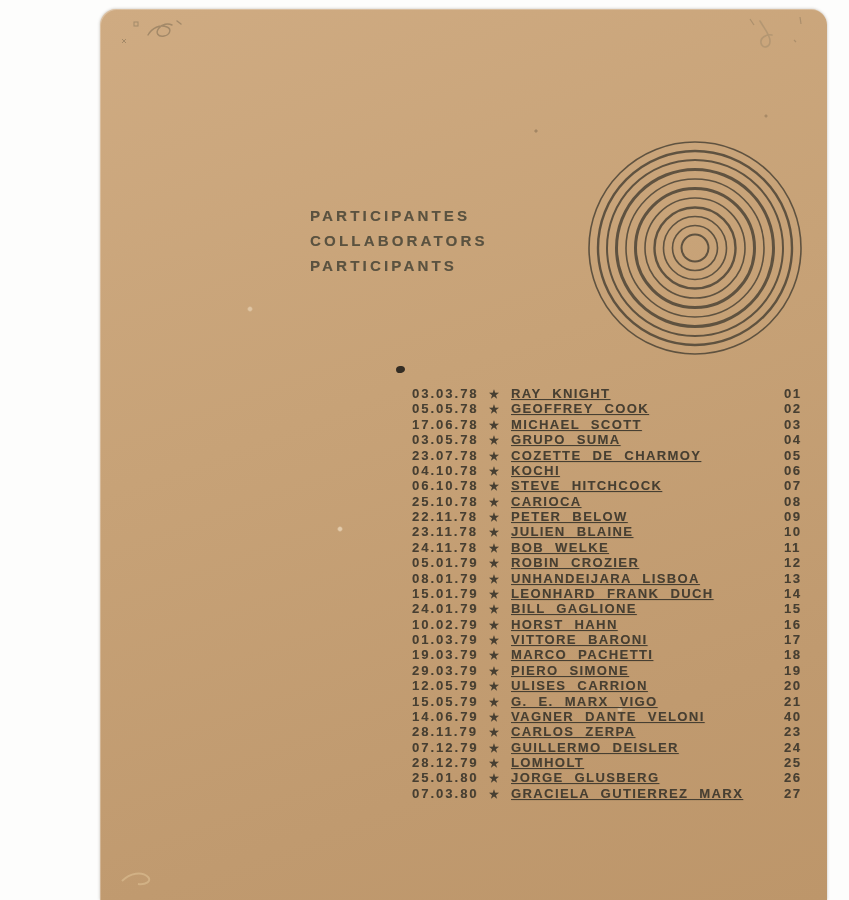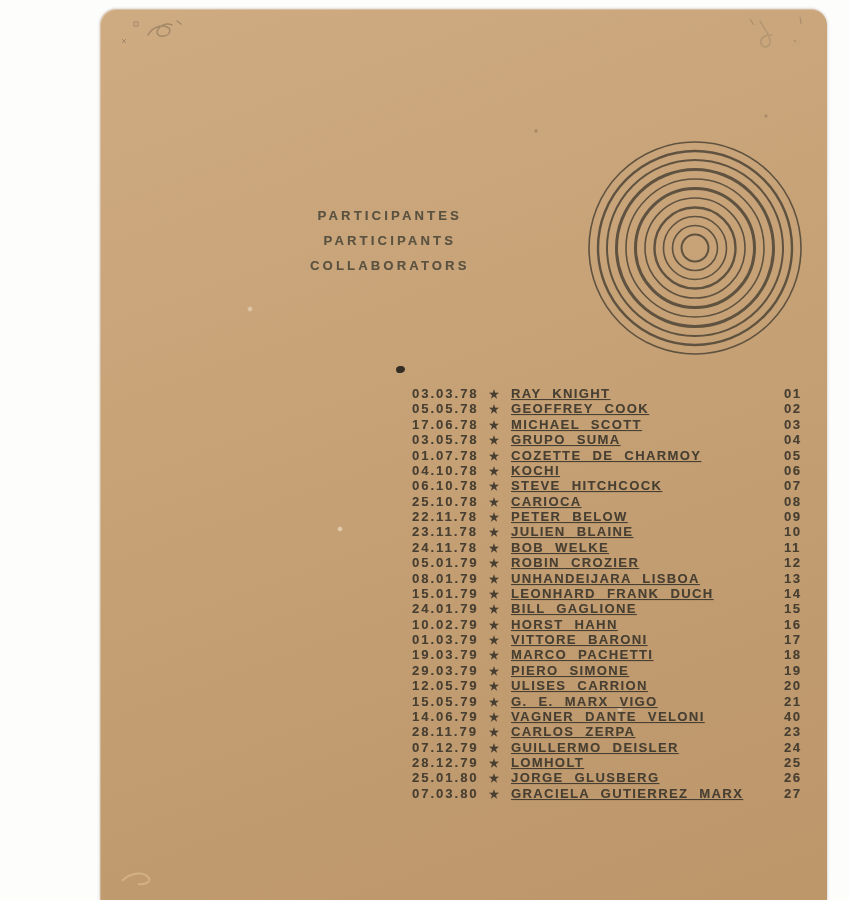--- a/index.html
+++ b/index.html
@@ -31,28 +31,27 @@
       radial-gradient(circle 4px at 150px 300px, rgba(255,245,225,.4) 0 1.5px, rgba(255,245,225,0) 3px),
       linear-gradient(160deg, #cfab82 0%, #c7a277 42%, #c09a6f 78%, #bd966a 100%);
     box-shadow: 0 0 3px rgba(120,110,95,0.45), inset 1px 1px 0 rgba(255,255,255,0.25);
   }
   .header-block {
     position: absolute;
     left: 210px;
     top: 194px;
   }
   .header-line {
-    font-size: 13px;
+    font-size: 15px;
     font-weight: bold;
     letter-spacing: 3.2px;
     line-height: 25px;
     color: #5a5240;
     text-shadow: 0.3px 0.3px 0 rgba(74,66,50,0.35);
     white-space: nowrap;
-    text-align: center;
   }
   .circles-wrap {
     position: absolute;
     left: 486px;
     top: 130px;
     width: 218px;
     height: 218px;
   }
   .ink-dot {
     position: absolute;
@@ -129,22 +128,22 @@
       <path d="M 22 30 l 4 4 m -4 0 l 4 -4" fill="none" stroke="#6f6149" stroke-width="1" opacity="0.45"></path>
 
       <path d="M 660 12 c 6 10 10 14 10 20 c 0 7 -8 8 -9 2 c -1 -5 5 -9 11 -8" fill="none" stroke="#8a7b60" stroke-width="1.6" opacity="0.35" stroke-linecap="round"></path>
       <path d="M 650 10 l 4 6 M 700 8 l 1 7 M 694 31 l 2 2" fill="none" stroke="#7d6f55" stroke-width="1.2" opacity="0.4"></path>
 
       <path d="M 22 872 c 8 -8 20 -10 26 -4 c 4 4 -2 8 -10 7" fill="none" stroke="#d9ba8e" stroke-width="2" opacity="0.7"></path>
     </svg>
 
     <div class="header-block">
       <div class="header-line">PARTICIPANTES</div>
+      <div class="header-line">COLLABORATORS</div>
       <div class="header-line">PARTICIPANTS</div>
-      <div class="header-line">COLLABORATORS</div>
     </div>
 
     <div class="circles-wrap">
       <svg id="circles-svg" width="218" height="218" viewBox="0 0 218 218">
           <circle cx="109" cy="109" r="106" fill="none" stroke="#4c4436" stroke-width="1.6" opacity="0.85"></circle>
           <circle cx="109" cy="109" r="97" fill="none" stroke="#4c4436" stroke-width="2.4" opacity="0.85"></circle>
           <circle cx="109" cy="109" r="88" fill="none" stroke="#4c4436" stroke-width="2" opacity="0.85"></circle>
           <circle cx="109" cy="109" r="78.5" fill="none" stroke="#4c4436" stroke-width="3" opacity="0.85"></circle>
           <circle cx="109" cy="109" r="69" fill="none" stroke="#4c4436" stroke-width="1.6" opacity="0.85"></circle>
           <circle cx="109" cy="109" r="59.5" fill="none" stroke="#4c4436" stroke-width="3" opacity="0.85"></circle>
@@ -181,21 +180,21 @@
   </div>
 
   <div class="list-row">
     <span class="cell-date">03.05.78</span>
     <span class="cell-star">★</span>
     <span class="cell-name">GRUPO SUMA</span>
     <span class="cell-num">04</span>
   </div>
 
   <div class="list-row">
-    <span class="cell-date">01.07.78</span>
+    <span class="cell-date">23.07.78</span>
     <span class="cell-star">★</span>
     <span class="cell-name">COZETTE DE CHARMOY</span>
     <span class="cell-num">05</span>
   </div>
 
   <div class="list-row">
     <span class="cell-date">04.10.78</span>
     <span class="cell-star">★</span>
     <span class="cell-name">KOCHI</span>
     <span class="cell-num">06</span>

